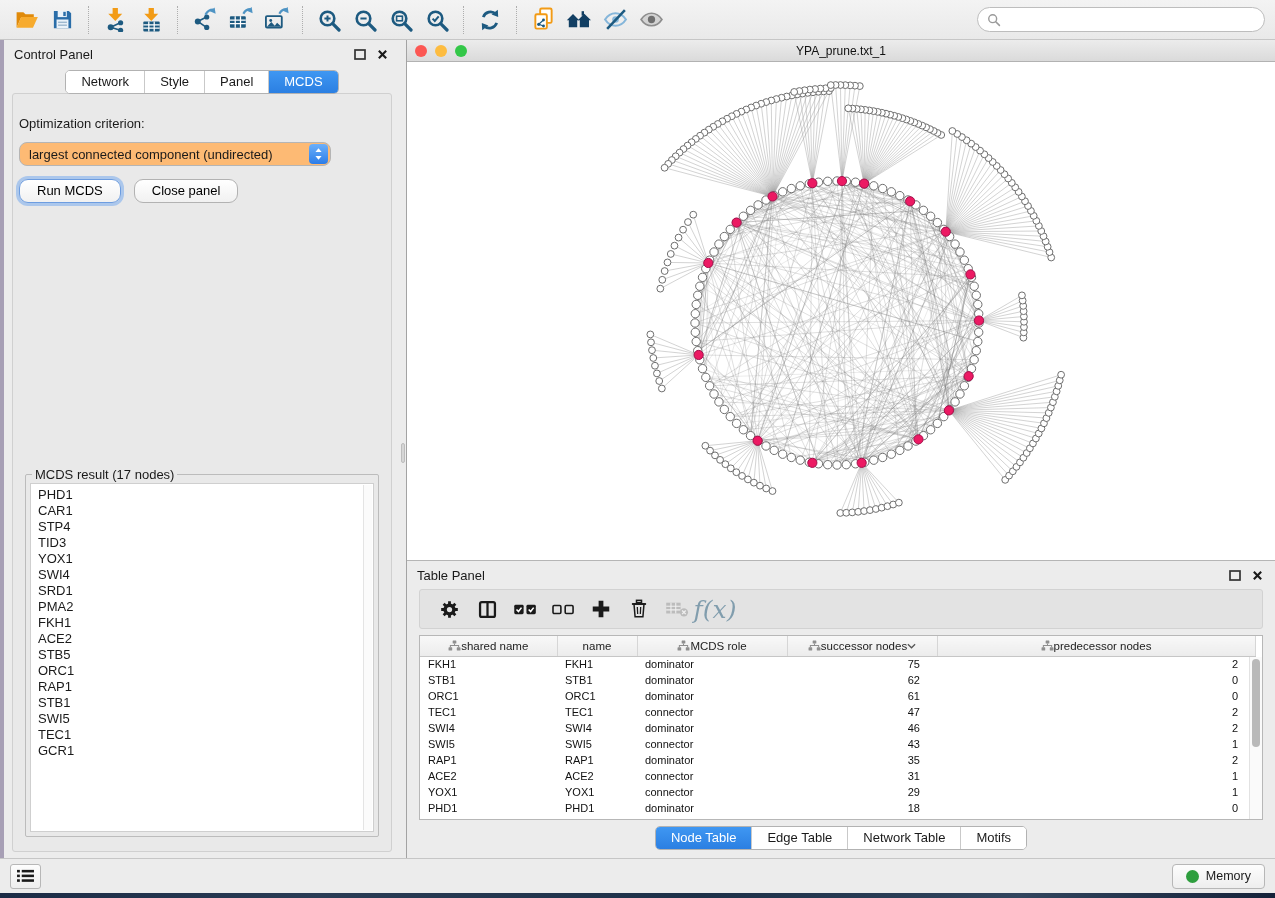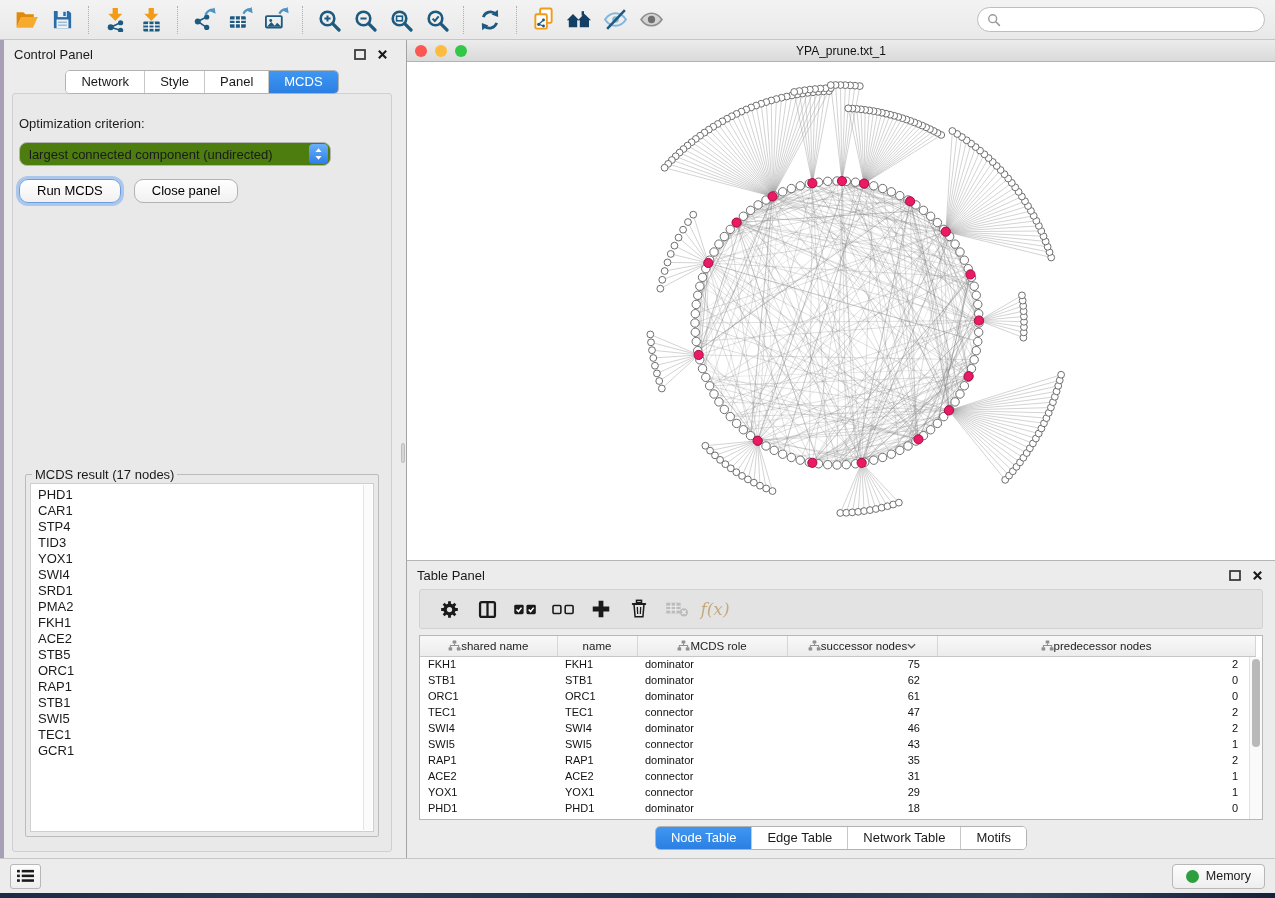--- a/index.html
+++ b/index.html
@@ -23,21 +23,21 @@
   .panel-header { display:flex; align-items:center; padding:7px 12px 3px 10px; }
   .panel-title { font-size:13px; color:#1a1a1a; }
   .panel-chrome { margin-left:auto; display:flex; gap:11px; align-items:center; }
   .cp-tabs { display:flex; justify-content:center; margin:5px 0 0; position:relative; z-index:2; }
   .seg { display:flex; background:#fff; border:1px solid #b2b2b2; border-radius:5px; overflow:hidden; }
   .seg-tab { padding:3px 15px 4px; font-size:13px; border-left:1px solid #c9c9c9; background:#fff; cursor:default; }
   .seg-tab:first-child { border-left:none; }
   .seg-tab.selected { background:linear-gradient(var(--accent,#3f97f2),#2b7fe2); color:#fff; }
   .cp-body { margin:-1px 8px 6px; background:#e9e9e9; border:1px solid #d0d0d0; border-radius:3px; flex:1; display:flex; flex-direction:column; align-items:flex-start; padding:22px 6px 10px; }
   .opt-label { font-size:13px; margin-bottom:11px; }
-  .select { width:312px; height:24px; background:#4d7c0f; border:1px solid #b5b5b5; border-radius:8px; display:flex; align-items:center; font-size:13px; padding:0 2px 0 9px; }
+  .select { width:312px; height:24px; background:#fdba74; border:1px solid #b5b5b5; border-radius:8px; display:flex; align-items:center; font-size:13px; padding:0 2px 0 9px; }
   .stepper { margin-left:auto; width:19px; height:20px; background:linear-gradient(#6cb0fa,#2c7de8); border-radius:4px; display:flex; align-items:center; justify-content:center; }
   .btn-row { display:flex; gap:13px; margin-top:13px; }
   .btn { background:linear-gradient(#ffffff,#f1f1f1); border:1px solid #b2b2b2; border-radius:9px; padding:3px 17px 4px; font-size:13px; font-family:"Liberation Sans",sans-serif; }
   .btn.focus { box-shadow:0 0 0 3px rgba(110,165,240,.5); border-color:#6d9de0; }
   fieldset.mcds { margin:auto 6px 4px; width:calc(100% - 12px); border:1px solid #bcbcbc; border-radius:2px; padding:1px 4px 4px; }
   fieldset.mcds legend { font-size:13px; padding:0 3px; margin-left:2px; }
   .mcds-list { background:#fff; border:1px solid #cfcfcf; height:349px; overflow:hidden; position:relative; font-size:13px; padding:3px 14px 0 7px; }
   .mcds-item { line-height:16px; }
   .mcds-track { position:absolute; top:1px; bottom:1px; right:1px; width:9px; background:#fbfbfb; border-left:1px solid #e4e4e4; }
 
@@ -52,21 +52,21 @@
   .traffic { display:flex; gap:8px; z-index:2; }
   .tdot { width:12px; height:12px; border-radius:50%; }
   .net-title { position:absolute; left:0; right:0; text-align:center; font-size:12px; color:#111; }
   .net-canvas { flex:1; background:#fff; position:relative; overflow:hidden; }
 
   
   .table-panel { flex:1; background:#ececec; display:flex; flex-direction:column; }
   .tp-toolbar { margin:3px 12px 6px; background:#e3e3e3; border:1px solid #d2d2d2; border-radius:3px; height:40px; display:flex; align-items:center; padding:0 12px; gap:4px; flex:none; }
   .tp-btn { width:34px; height:32px; display:flex; align-items:center; justify-content:center; border-radius:4px; }
   .tp-btn.disabled { opacity:.45; }
-  .fx { font-family:"DejaVu Serif", serif; font-style:italic; font-size:17px; color:#a16207; }
+  .fx { font-family:"DejaVu Serif", serif; font-style:italic; font-size:25px; color:#0c4a6e; }
   .table-wrap { margin:0 12px; border:1px solid #b7b7b7; background:#fff; flex:1; position:relative; overflow:hidden; }
   table.grid { border-collapse:collapse; table-layout:fixed; width:calc(100% - 13px); font-size:11px; }
   .grid th { background:linear-gradient(#f8f8f8,#ececec); border-right:1px solid #d6d6d6; border-bottom:1px solid #c6c6c6; font-weight:normal; height:20px; padding:0; }
   .th-inner { display:flex; align-items:center; justify-content:center; font-size:11.5px; color:#222; }
   .grid td { height:16px; padding:0 8px; white-space:nowrap; overflow:hidden; color:#111; }
   .grid td.num { text-align:right; padding-right:17px; }
   .vscroll { position:absolute; right:0; top:21px; bottom:0; width:13px; background:#fafafa; border-left:1px solid #e2e2e2; }
   .vthumb { position:absolute; top:2px; left:2px; width:8px; height:88px; background:#b9b9b9; border-radius:4px; }
   .tp-tabs { display:flex; justify-content:center; padding:6px 0 8px; flex:none; }
 

